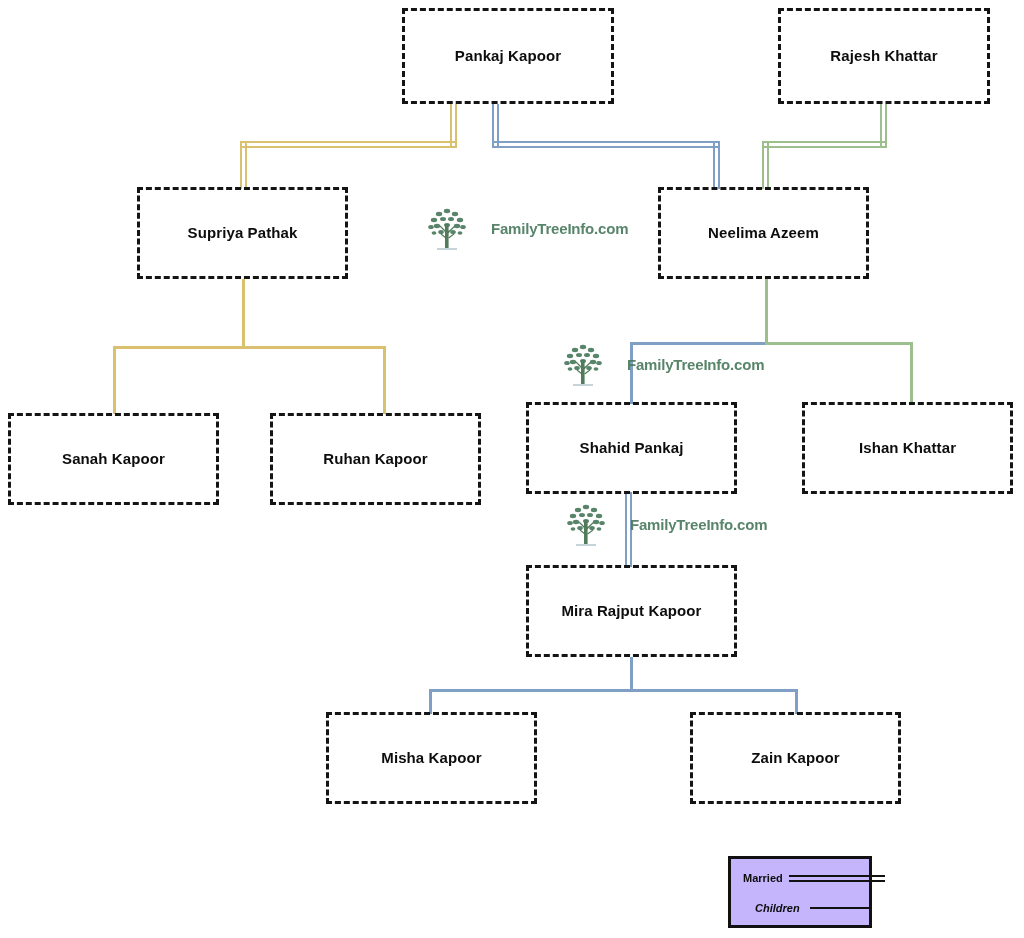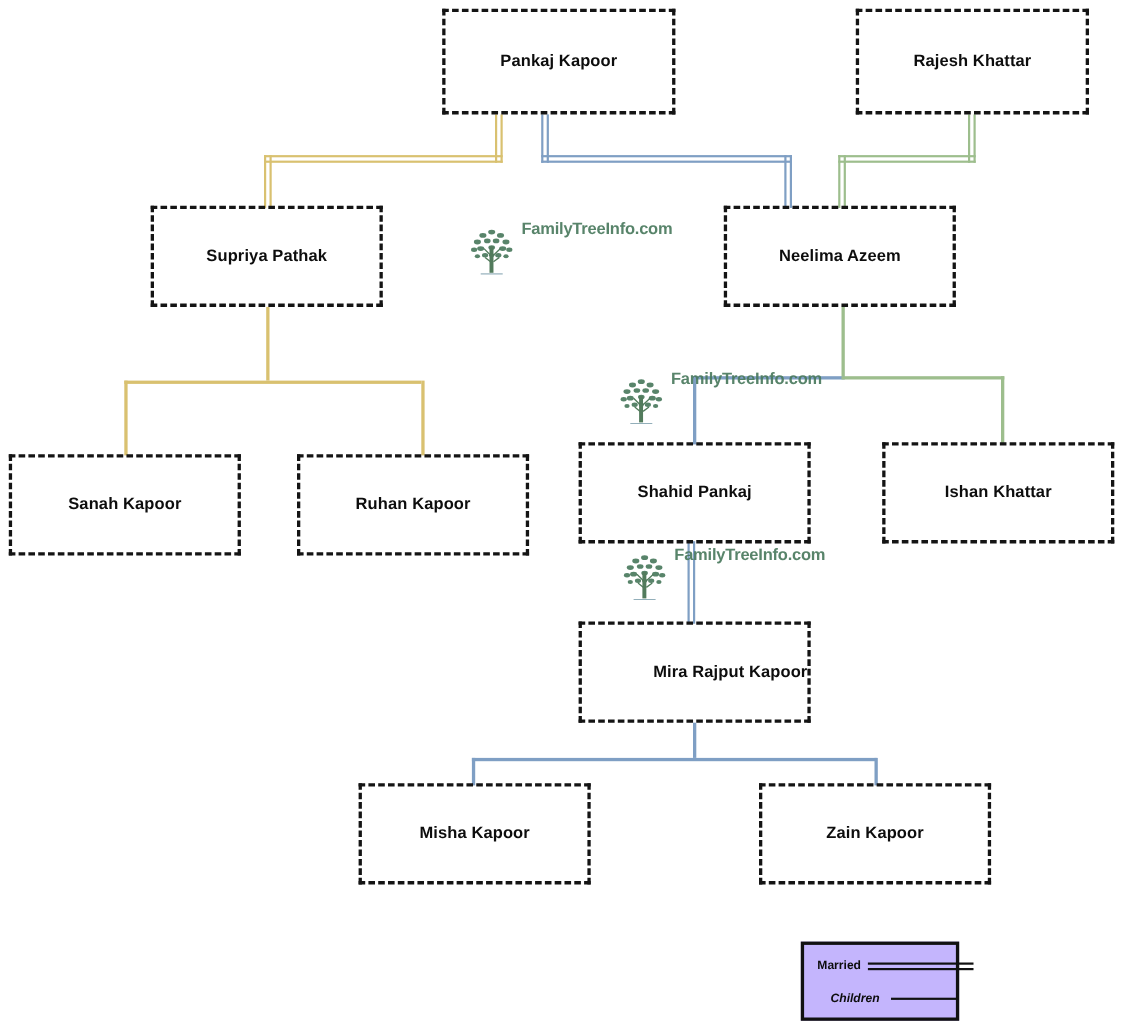--- a/index.html
+++ b/index.html
@@ -51,21 +51,22 @@
     z-index: 3;
     box-sizing: border-box;
   }
   .mar.h { border-top-width: 2px; border-bottom-width: 2px; border-top-style: solid; border-bottom-style: solid; }
   .mar.v { border-left-width: 2px; border-right-width: 2px; border-left-style: solid; border-right-style: solid; }
 
   
   .wm {
     position: absolute;
     display: flex;
-    gap: 4px;
+    align-items: center;
+    gap: 21px;
     z-index: 4;
     pointer-events: none;
     opacity: 0.92;
   }
   .wm-text {
     font-size: 15px;
     font-weight: 600;
     color: #4a7a5e;
     letter-spacing: -0.2px;
     white-space: nowrap;
@@ -165,21 +166,21 @@
   </div>
 
   <div class="node" style="left:526px; top:402px; width:211px; height:92px;">
     <span class="node-label">Shahid Pankaj</span>
   </div>
 
   <div class="node" style="left:802px; top:402px; width:211px; height:92px;">
     <span class="node-label">Ishan Khattar</span>
   </div>
 
-  <div class="node" style="left:526px; top:565px; width:211px; height:92px;justify-content:flex-end;">
+  <div class="node" style="left:526px; top:565px; width:211px; height:92px;">
     <span class="node-label">Mira Rajput Kapoor</span>
   </div>
 
   <div class="node" style="left:690px; top:712px; width:211px; height:92px;">
     <span class="node-label">Zain Kapoor</span>
   </div>
 
   <div class="node" style="left:326px; top:712px; width:211px; height:92px;">
     <span class="node-label">Misha Kapoor</span>
   </div>

